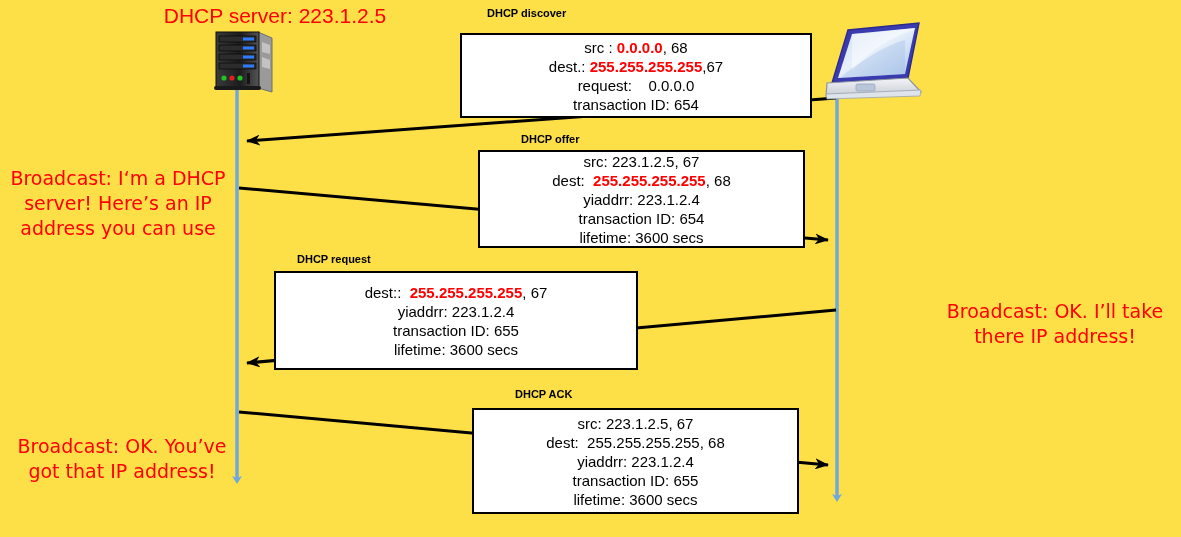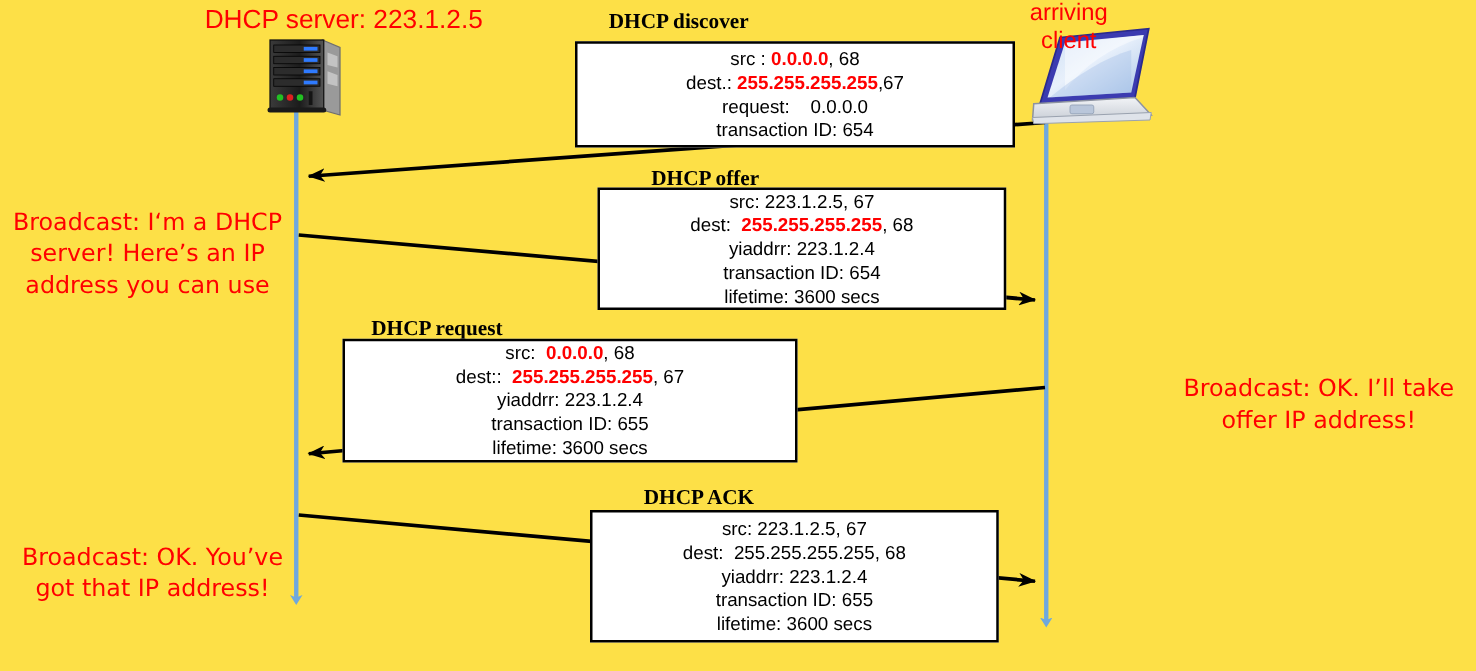--- a/index.html
+++ b/index.html
@@ -50,22 +50,22 @@
   }
   .msg-line {
     line-height: 19px;
     white-space: pre;
   }
   .msg-line .hl {
     color: #FF0000;
     font-weight: bold;
   }
   .box-title {
-    font-family: Liberation Serif, serif;
-    font-size: 17px;
+    font-family: Liberation Sans, sans-serif;
+    font-size: 11px;
     font-weight: bold;
     color: #000000;
     white-space: nowrap;
   }
 
   
   #overlay {
     position: absolute;
     left: 0; top: 0;
     width: 1181px;
@@ -165,30 +165,28 @@
       <polygon points="827,83 908,78 921,92 826,96" fill="url(#baseGrad)" stroke="#8d93a0" stroke-width="1.2"></polygon>
 
       <rect x="856" y="84" width="19" height="7" rx="1.5" fill="#b9c6da" stroke="#93a2b8" stroke-width="0.7"></rect>
 
       <polygon points="826,94 921,90 920,96 827,99" fill="#dfe3ea" stroke="#9aa2af" stroke-width="0.8"></polygon>
     </g>
   </svg>
 
   <div class="abs red-label" style="left:150px; top:4px; width:250px;">DHCP server: 223.1.2.5</div>
 
-  <div class="abs red-label" style="left:800px; top:0px; width:110px; font-size:19px; line-height:22px;">arriving
-client</div>
 
 
   <div class="abs red-note" style="left:2px; top:166px; width:232px;">Broadcast: I‘m a DHCP
 server! Here’s an IP
 address you can use</div>
 
   <div class="abs red-note" style="left:930px; top:299px; width:250px;">Broadcast: OK.  I’ll take
-offer IP address!</div>
+there IP address!</div>
 
   <div class="abs red-note" style="left:2px; top:434px; width:240px;">Broadcast: OK.  You’ve
 got that IP address!</div>
 
   <div class="abs box-title" style="left:487px; top:7px;">DHCP discover</div>
   <div class="abs msg-box" style="left:460px; top:33px; width:352px; height:85px;">
       <div class="msg-line"><span>src : </span><span class="hl">0.0.0.0</span><span>, 68</span></div>
       <div class="msg-line"><span>dest.: </span><span class="hl">255.255.255.255</span><span>,67</span></div>
       <div class="msg-line"><span>request:    0.0.0.0</span></div>
       <div class="msg-line"><span>transaction ID: 654</span></div>
@@ -198,21 +196,20 @@
   <div class="abs msg-box" style="left:478px; top:150px; width:327px; height:98px;">
       <div class="msg-line"><span>src: 223.1.2.5, 67</span></div>
       <div class="msg-line"><span>dest:  </span><span class="hl">255.255.255.255</span><span>, 68</span></div>
       <div class="msg-line"><span>yiaddrr: 223.1.2.4</span></div>
       <div class="msg-line"><span>transaction ID: 654</span></div>
       <div class="msg-line"><span>lifetime: 3600 secs</span></div>
     </div>
 
   <div class="abs box-title" style="left:297px; top:253px;">DHCP request</div>
   <div class="abs msg-box" style="left:274px; top:271px; width:364px; height:99px;">
-      <div class="msg-line"><span>src:  </span><span class="hl">0.0.0.0</span><span>, 68</span></div>
       <div class="msg-line"><span>dest::  </span><span class="hl">255.255.255.255</span><span>, 67</span></div>
       <div class="msg-line"><span>yiaddrr: 223.1.2.4</span></div>
       <div class="msg-line"><span>transaction ID: 655</span></div>
       <div class="msg-line"><span>lifetime: 3600 secs</span></div>
     </div>
 
   <div class="abs box-title" style="left:515px; top:388px;">DHCP ACK</div>
   <div class="abs msg-box" style="left:472px; top:408px; width:327px; height:106px;">
       <div class="msg-line"><span>src: 223.1.2.5, 67</span></div>
       <div class="msg-line"><span>dest:  255.255.255.255, 68</span></div>

